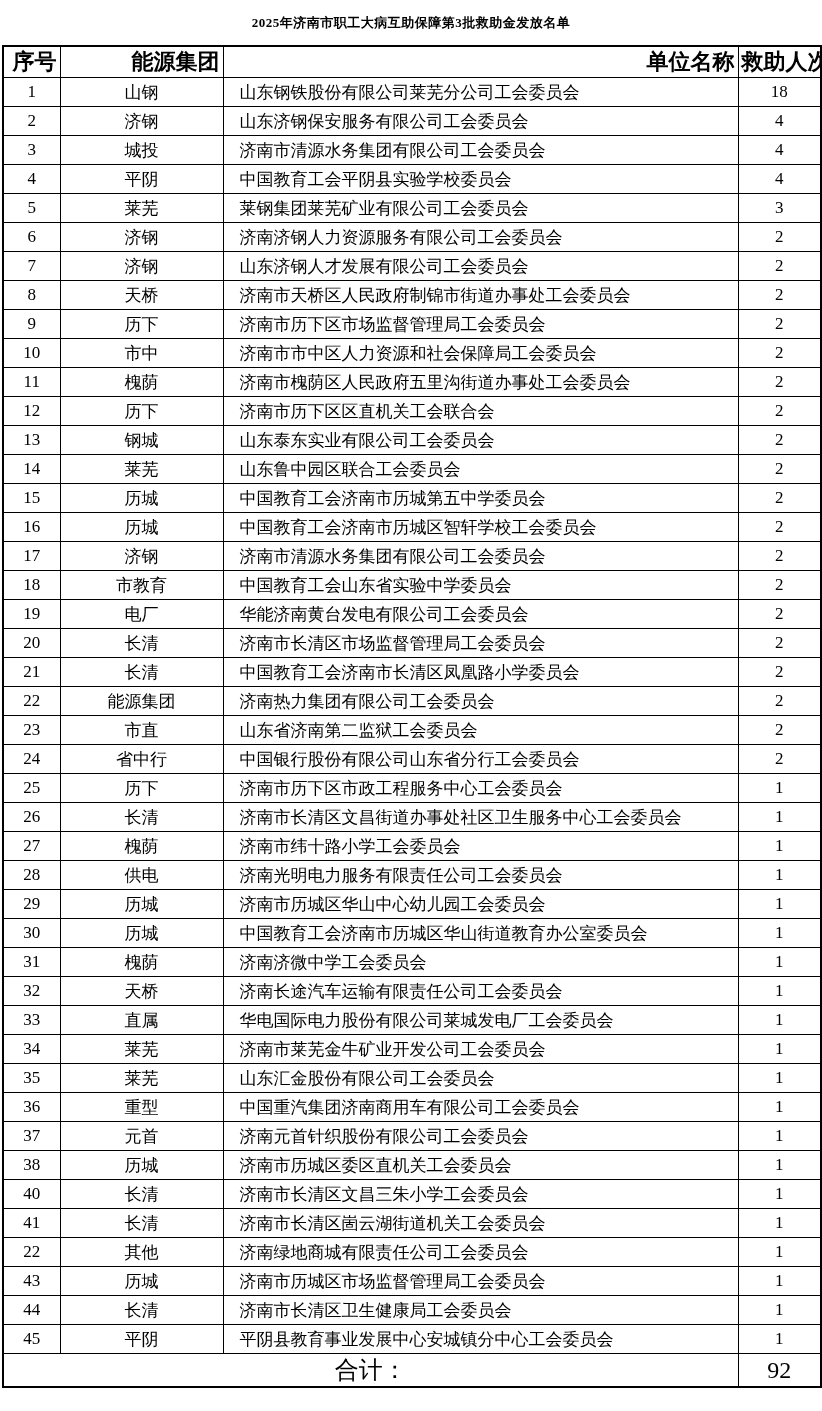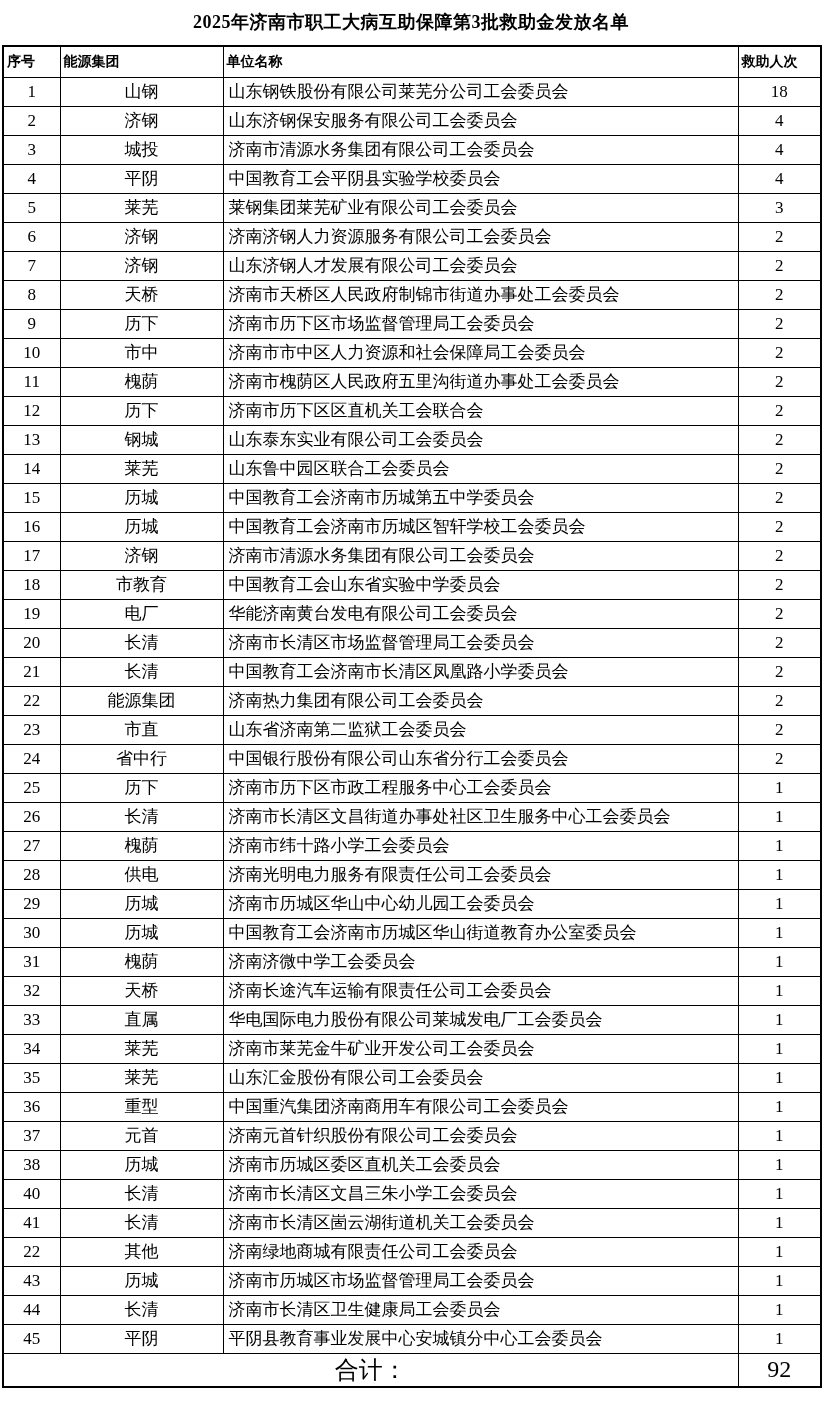--- a/index.html
+++ b/index.html
@@ -12,51 +12,51 @@
   .page {
     width: 822px;
     height: 1411px;
     background: #ffffff;
   }
   .title {
     height: 45px;
     line-height: 45px;
     text-align: center;
     font-weight: bold;
-    font-size: 18px;
+    font-size: 13px;
     letter-spacing: 0.5px;
   }
   table.grid {
     border-collapse: collapse;
     table-layout: fixed;
     width: 818px;
     margin-left: 2px;
     border: 2px solid #000000;
   }
   table.grid th, table.grid td {
     border: 1px solid #000000;
     font-size: 17px;
     padding: 0 3px;
     overflow: hidden;
     white-space: nowrap;
   }
   table.grid th {
     height: 31px;
     font-weight: bold;
-    font-size: 14px;
-    text-align: left;
+    font-size: 22px;
+    text-align: right;
   }
   table.grid td {
     height: 29px;
     text-align: center;
     font-weight: normal;
   }
   table.grid td.unit {
     text-align: left;
-    padding-left: 5px;
+    padding-left: 16px;
   }
   table.grid tr.total-row td {
     height: 30px;
     font-size: 24px;
   }
   col.c-seq    { width: 57px; }
   col.c-sys    { width: 163px; }
   col.c-unit   { width: 515px; }
   col.c-count  { width: 83px; }
 </style>

